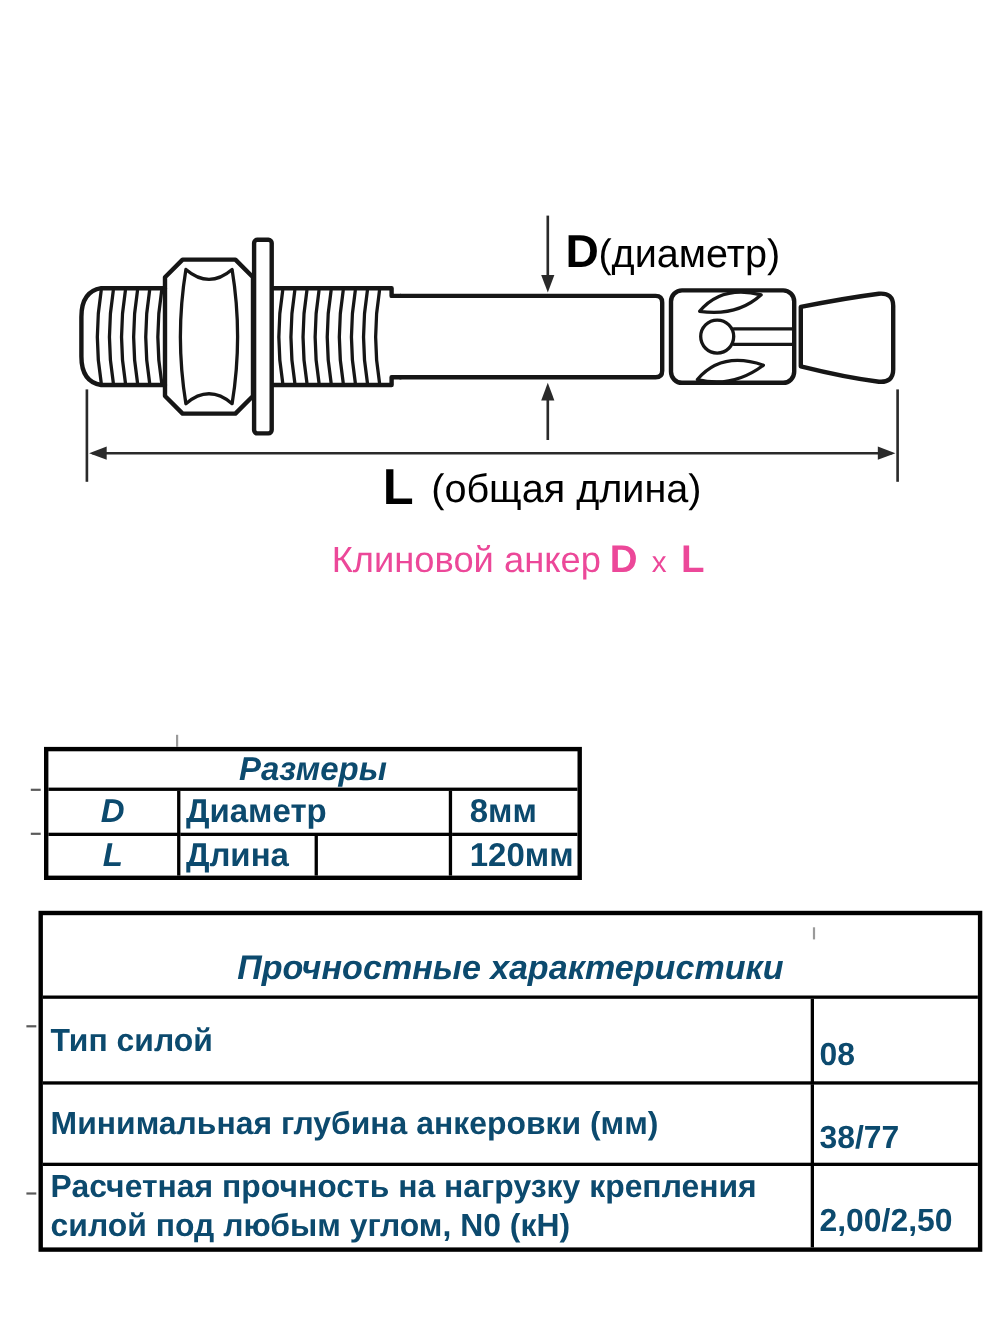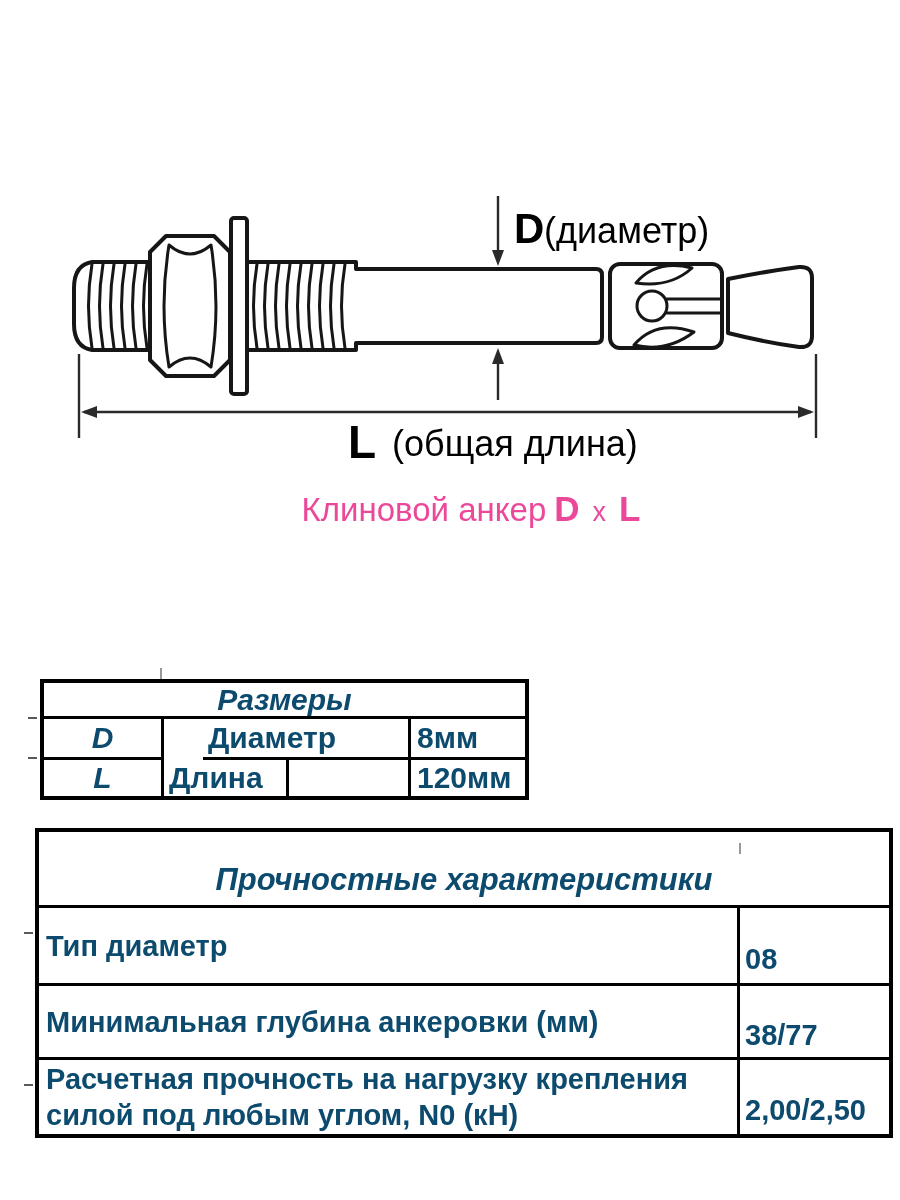--- a/index.html
+++ b/index.html
@@ -32,22 +32,22 @@
     display:flex;align-items:center;font-weight:bold;color:#0c4a6e;overflow:hidden;
   }
   .no-r{border-right:none;}
   .no-b{border-bottom:none;}
   .t1{left:40px;top:679px;width:489px;height:121px;
       grid-template-columns:120px 125px 122px 1fr;grid-template-rows:36px 41px 1fr;}
   .t1 .cell{font-size:30px;}
   .t1 .head{grid-column:1/5;justify-content:center;font-style:italic;}
   .t1 .sym{justify-content:center;font-style:italic;}
   .t1 .name{padding-left:5px;}
-  .t1 .span2{grid-column:2/4;margin-left:39px;}
-  .t1 .val{padding-left:6px;}
+  .t1 .span2{grid-column:2/4;}
+  .t1 .val{padding-left:16px;}
   .t2{left:35px;top:828px;width:858px;height:310px;
       grid-template-columns:701px 1fr;grid-template-rows:76px 78px 74px 1fr;}
   .t2 .head{grid-column:1/3;justify-content:center;align-items:flex-end;
             padding-bottom:7px;font-style:italic;font-size:31px;}
   .t2 .name{font-size:29px;line-height:36px;padding:0 10px 0 7px;}
   .t2 .val{font-size:29px;padding-left:5px;margin-top:27px;}
   
   .tickv{position:absolute;width:2px;background:#9a9a9a;}
   .tickh{position:absolute;height:2px;background:#5a5a5a;}
 </style>
@@ -138,21 +138,21 @@
 
     <div class="cell sym no-b">L</div>
     <div class="cell name no-b">Длина</div>
     <div class="cell no-b"></div>
     <div class="cell val no-r no-b">120мм</div>
   </div>
 
   <div class="tbl t2">
     <div class="cell head no-r">Прочностные характеристики</div>
 
-    <div class="cell name">Тип диаметр</div>
+    <div class="cell name">Тип силой</div>
     <div class="cell val no-r">08</div>
 
     <div class="cell name">Минимальная глубина анкеровки (мм)</div>
     <div class="cell val no-r">38/77</div>
 
     <div class="cell name no-b">Расчетная прочность на нагрузку крепления силой под любым углом, N0 (кН)</div>
     <div class="cell val no-r no-b">2,00/2,50</div>
   </div>
 
   <div class="tickv" style="left:160px;top:668px;height:11px"></div>

